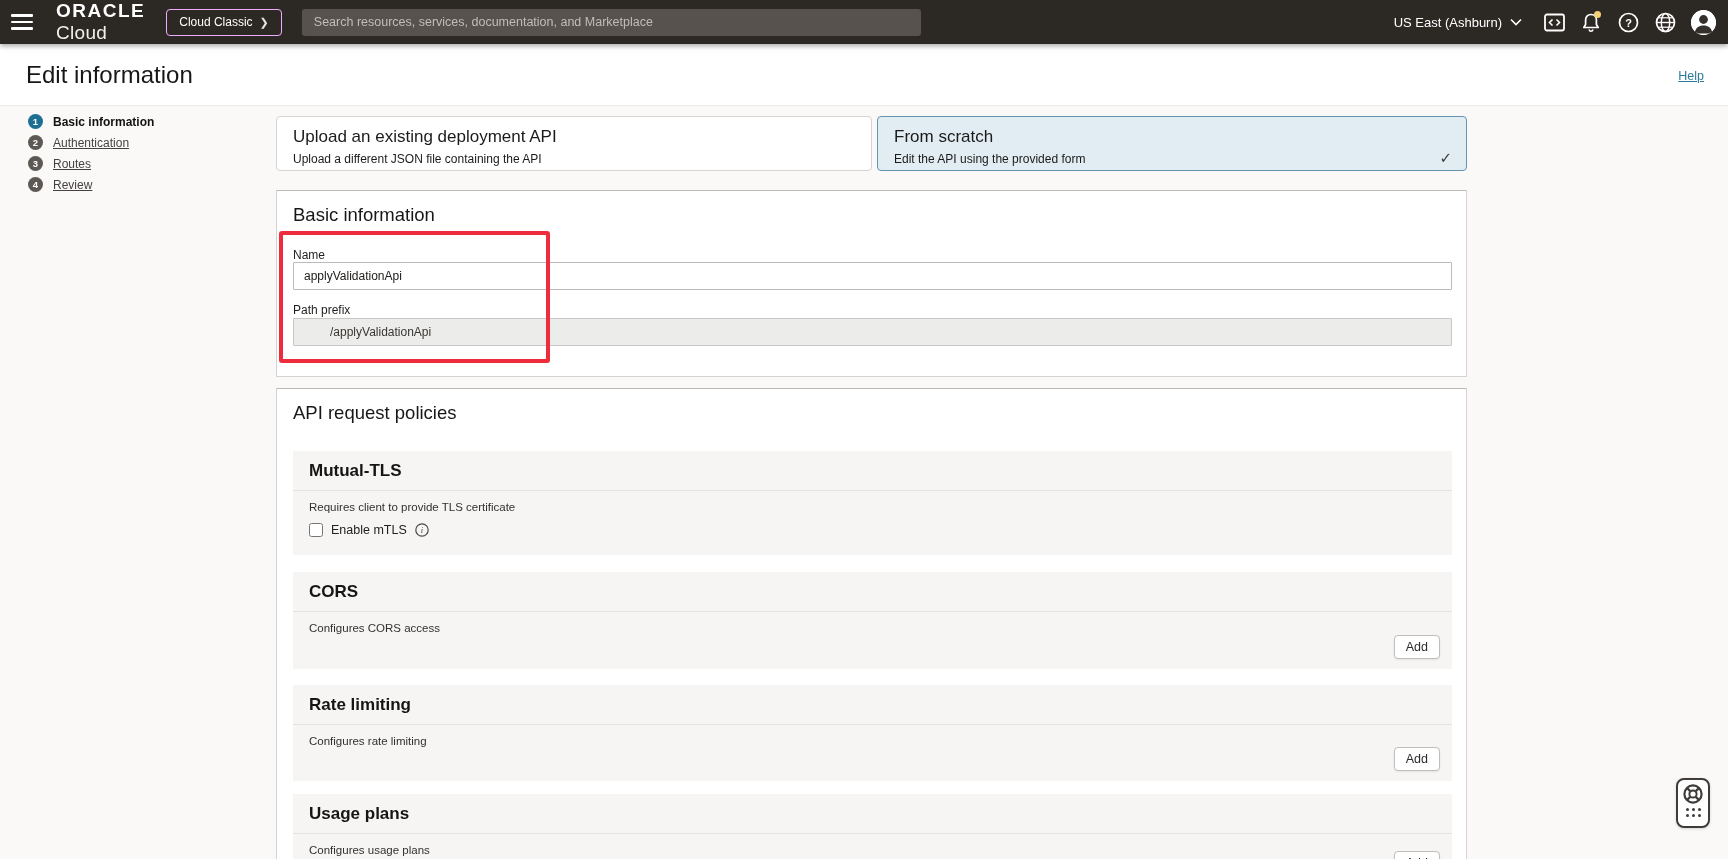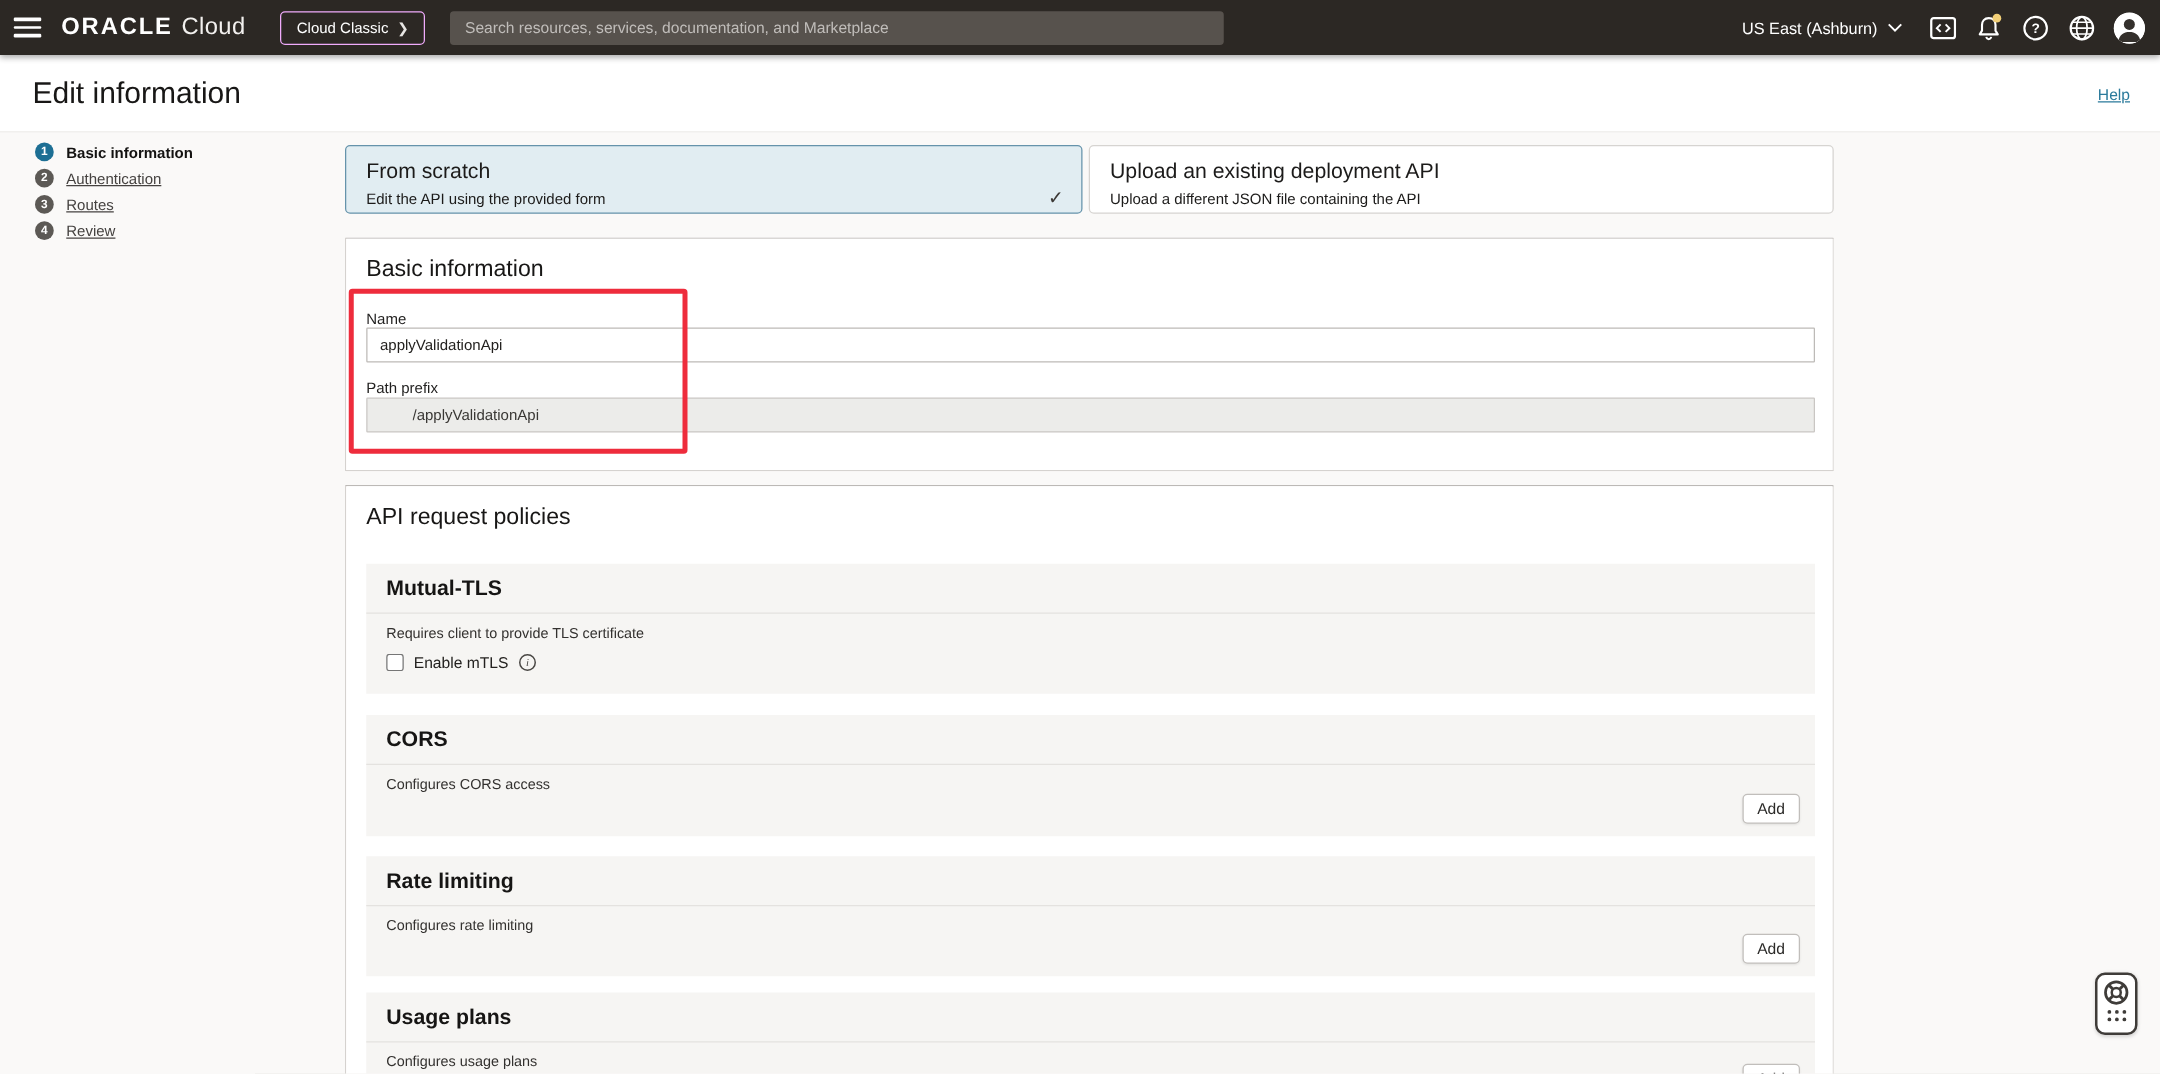--- a/index.html
+++ b/index.html
@@ -10,21 +10,21 @@
     color:#1c1b1a;
   }
   
   .topbar {
     position:absolute; top:0; left:0; width:100%; height:44px;
     background:#2c2824; display:flex; align-items:center;
     box-shadow:0 2px 5px rgba(0,0,0,.35); z-index:20;
   }
   .hamburger { width:22px; height:16px; margin-left:11px; display:flex; flex-direction:column; justify-content:space-between; cursor:pointer; }
   .hamburger span { display:block; height:2.6px; background:#fff; border-radius:1px; }
-  .brand { margin-left:16px; display:flex; align-items:baseline; white-space:nowrap; }
+  .brand { margin-left:16px; display:flex; align-items:baseline; white-space:nowrap;flex-direction:column; }
   .brand-bold { color:#fff; font-weight:bold; font-size:19px; letter-spacing:1.5px; }
   .brand-light { color:#f2f0ee; font-size:19px; margin-left:7px; font-weight:normal; letter-spacing:.3px; }
   .classic-btn {
     margin-left:28px; height:27px; padding:0 12px; background:transparent;
     border:1px solid #f0abfc; border-radius:4px; color:#fff; font-size:12px;
     display:flex; align-items:center; gap:7px; cursor:pointer; white-space:nowrap;
     font-family:inherit;
   }
   .classic-chevron { font-size:11px; color:#e8e6e4; }
   .search-input {
@@ -205,28 +205,28 @@
       <span class="step-circle">3</span>
       <span class="step-label">Routes</span>
     </div>
     <div class="step">
       <span class="step-circle">4</span>
       <span class="step-label">Review</span>
     </div>
   </nav>
 
   <div class="cards">
+    <div class="card card-2">
+      <div class="card-title">Upload an existing deployment API</div>
+      <div class="card-sub">Upload a different JSON file containing the API</div>
+    </div>
     <div class="card card-1 selected">
       <div class="card-title">From scratch</div>
       <div class="card-sub">Edit the API using the provided form</div>
       <span class="card-check">✓</span>
-    </div>
-    <div class="card card-2">
-      <div class="card-title">Upload an existing deployment API</div>
-      <div class="card-sub">Upload a different JSON file containing the API</div>
     </div>
   </div>
 
   <section class="panel panel-basic">
     <h2 class="panel-heading">Basic information</h2>
     <label class="field-label lbl-name">Name</label>
     <input class="text-input inp-name" type="text" value="applyValidationApi" style="">
     <label class="field-label lbl-path">Path prefix</label>
     <input class="text-input inp-path" type="text" disabled="" value="/applyValidationApi" style="">
   </section>

